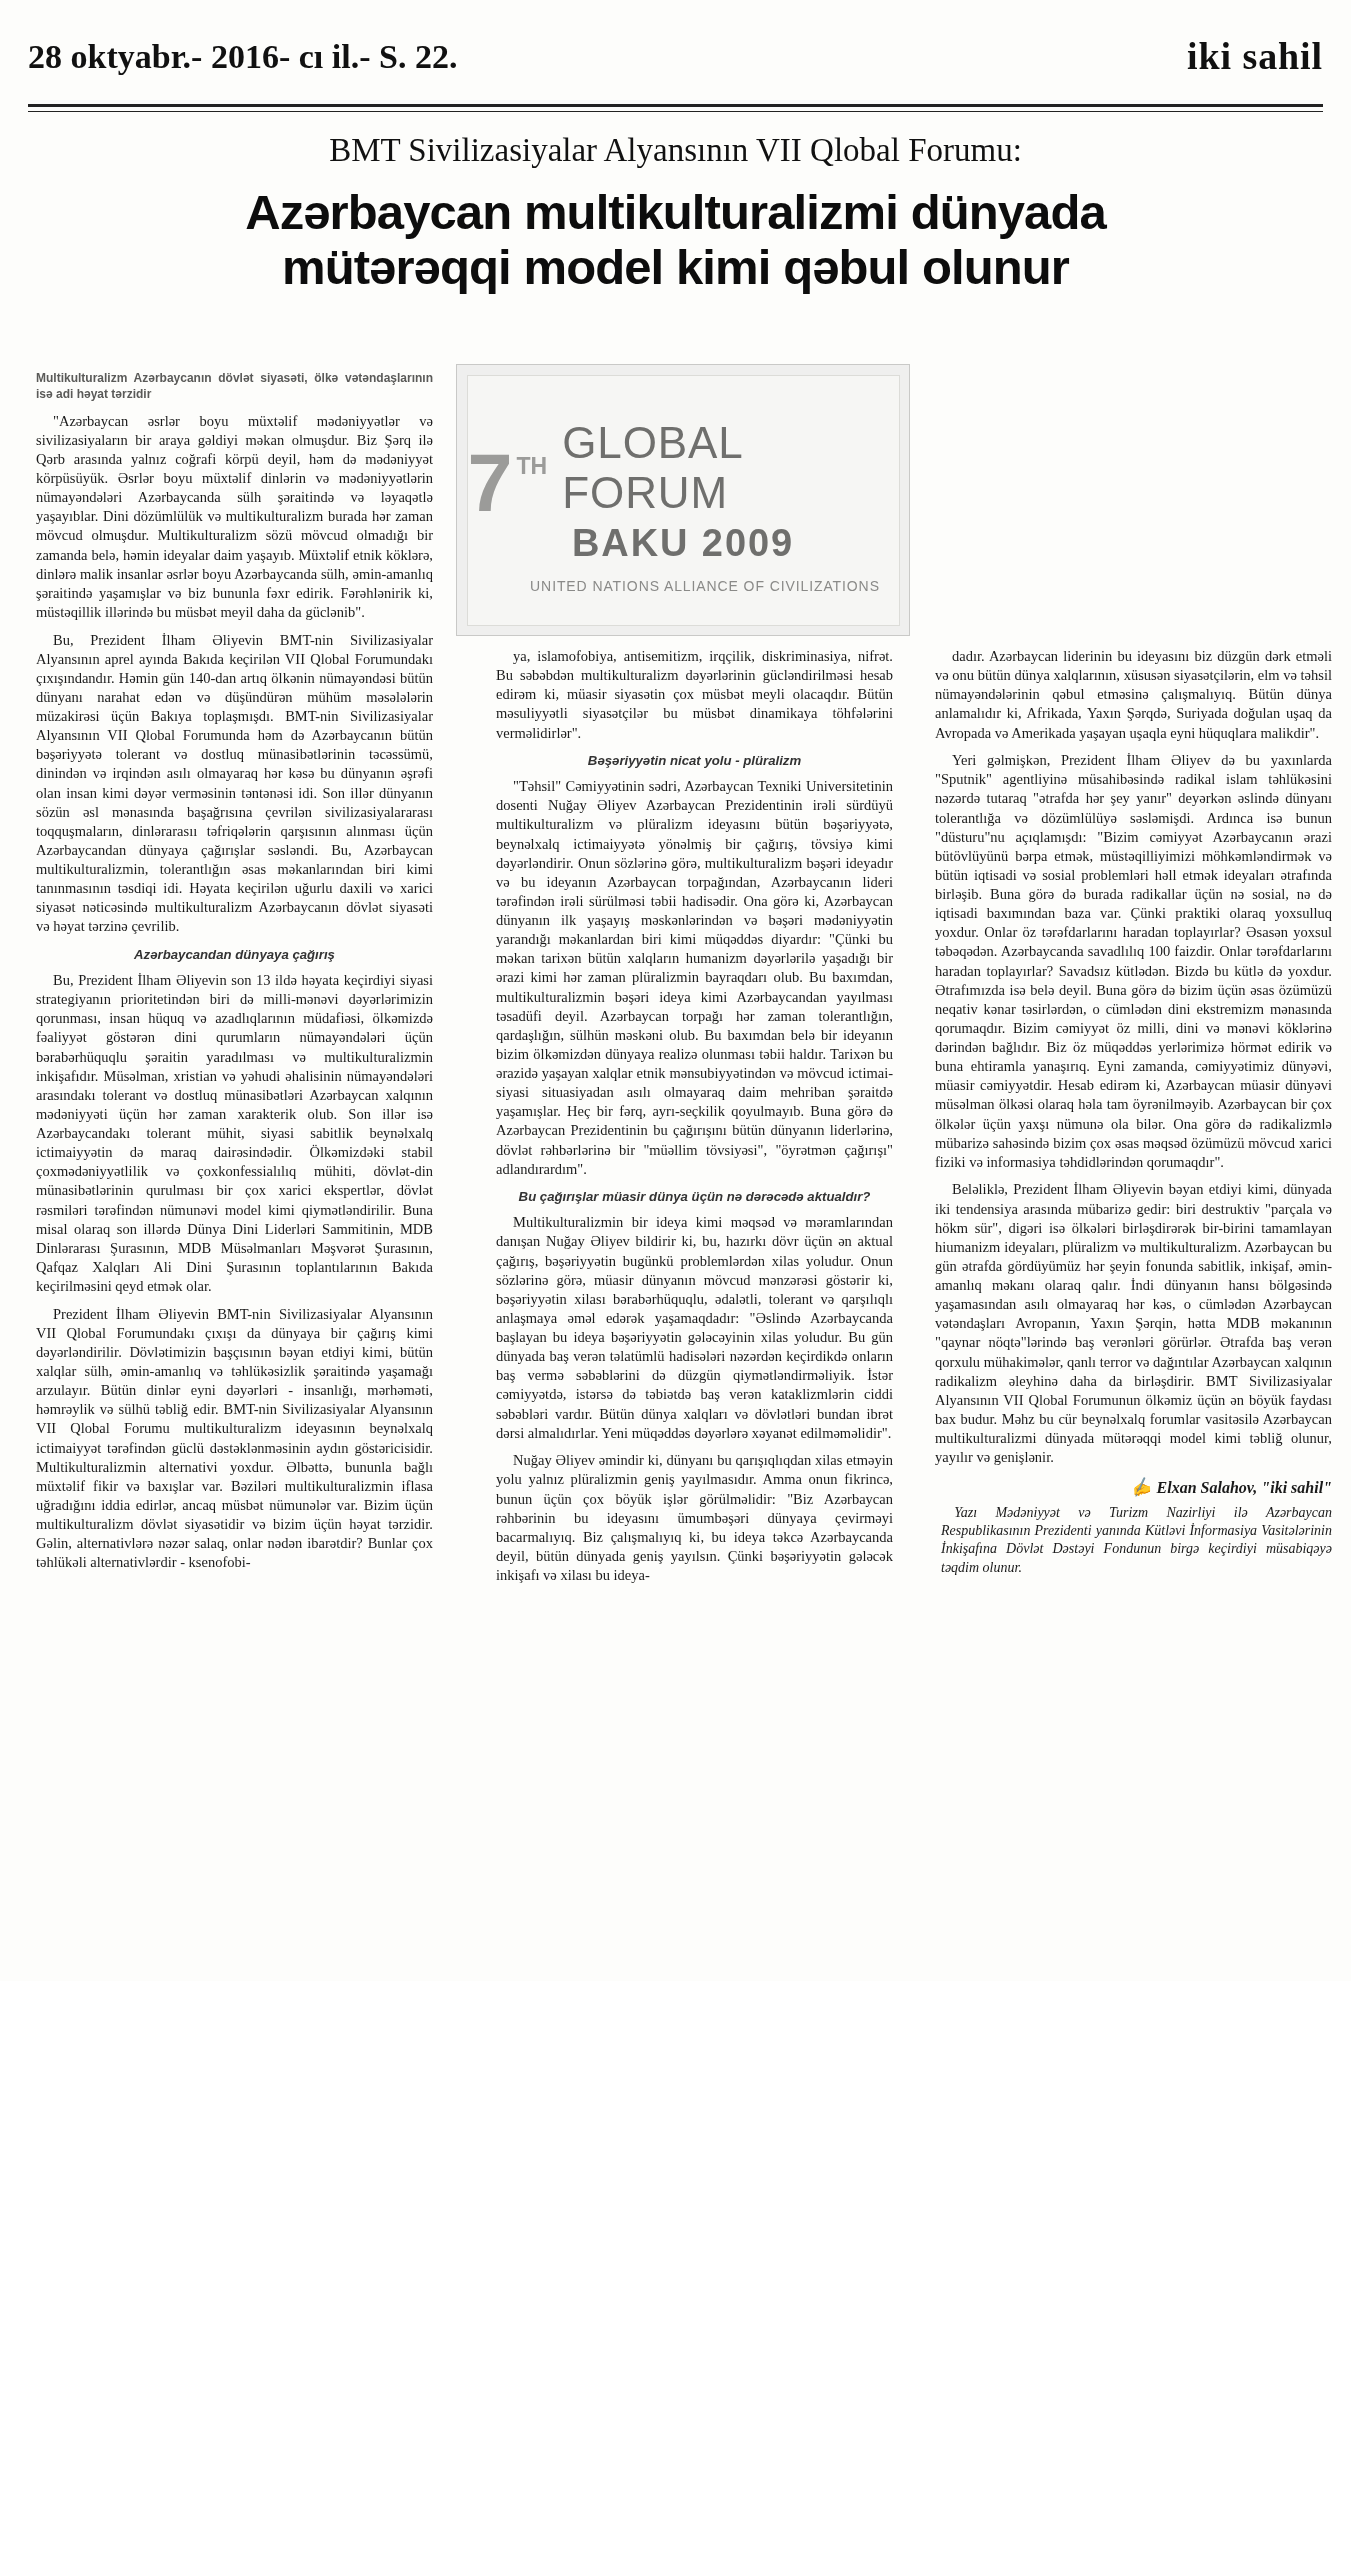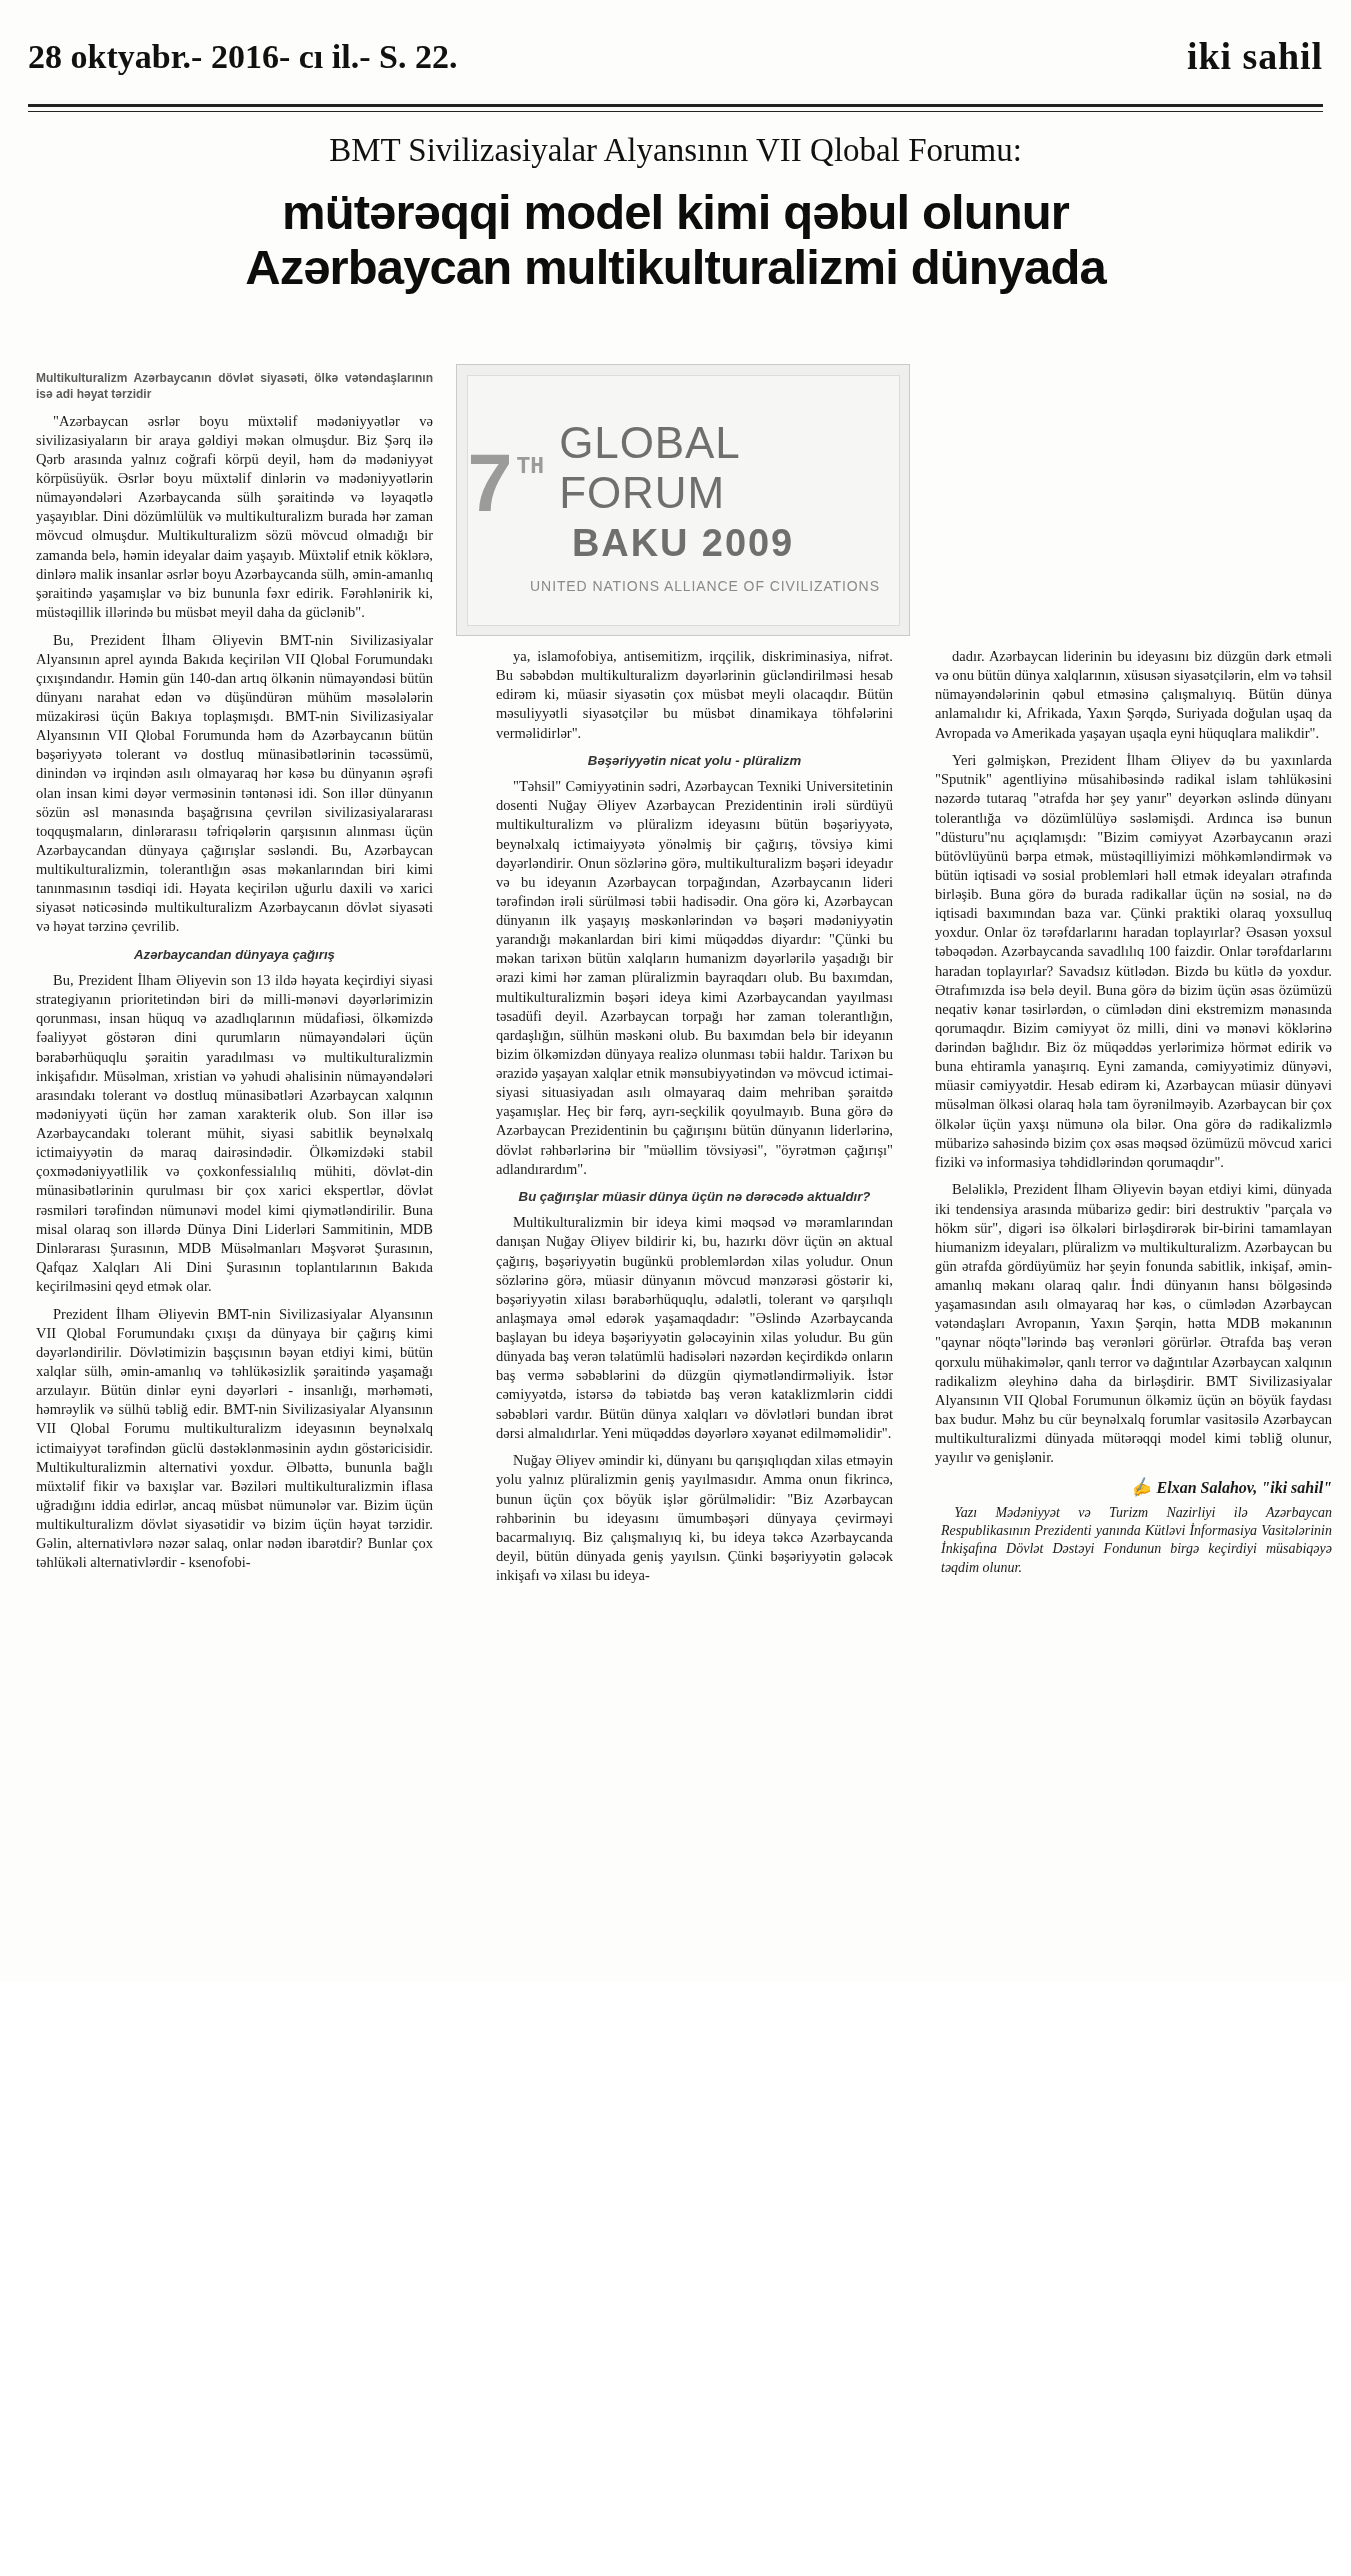--- a/index.html
+++ b/index.html
@@ -10,21 +10,21 @@
   .paper-name{position:absolute;right:0;top:-3.8px;font-family:"Liberation Serif",serif;font-weight:bold;font-size:38px;color:#111;letter-spacing:0.9px;}
   .rule{position:absolute;left:28px;right:28px;background:#222;}
   .rule1{top:104px;height:2.8px;}
   .rule2{top:111px;height:0.9px;}
   .kicker{position:absolute;top:132px;left:0;width:100%;text-align:center;font-family:"Liberation Serif",serif;font-size:33px;color:#111;}
   .headline{position:absolute;top:185px;left:38px;right:38px;text-align:center;font-family:"Liberation Sans",sans-serif;font-weight:bold;font-size:49px;line-height:1.12;color:#0d0d0d;letter-spacing:-0.9px;}
   .photo{position:absolute;left:456px;top:364px;width:452px;height:270px;background:#efefee;border:0.9px solid #c9c9c7;}
   .photo-inner{position:absolute;inset:9.5px;background:#f6f6f4;border:0.9px solid #dcdcd8;display:flex;flex-direction:column;align-items:center;justify-content:center;}
   .gf-row{display:flex;align-items:flex-end;gap:9.5px;}
   .gf-seven{font-family:"Liberation Sans",sans-serif;font-weight:bold;font-size:81px;color:#9b9b99;line-height:0.85;}
-  .gf-th{font-family:Liberation Mono, monospace;font-weight:bold;font-size:23px;color:#9b9b99;vertical-align:super;position:relative;top:-38px;left:-5.7px;}
+  .gf-th{font-family:Liberation Sans, sans-serif;font-weight:bold;font-size:23px;color:#9b9b99;vertical-align:super;position:relative;top:-38px;left:-5.7px;}
   .gf-title{font-family:"Liberation Sans",sans-serif;font-weight:normal;font-size:44px;color:#6f6f6d;letter-spacing:0.9px;margin-top:12px;}
   .gf-baku{font-family:"Liberation Sans",sans-serif;font-weight:bold;font-size:38px;color:#6f6f6d;letter-spacing:1.9px;margin-top:3.8px;}
   .gf-sub{font-family:"Liberation Sans",sans-serif;font-size:14px;color:#8a8a88;letter-spacing:0.9px;margin-top:13.2px;margin-left:44px;}
 
   .cols{position:absolute;top:371px;left:36px;right:36px;bottom:26.5px;}
   .col{position:absolute;top:0;bottom:0;font-size:14.5px;line-height:1.32;text-align:justify;}
   .col p{margin:0 0 0 0;text-indent:17px;}
   .col1{left:0;width:397px;}
   .col2{left:460px;width:397px;}
   .col3{left:899px;width:397px;}
@@ -44,22 +44,22 @@
     <div class="date-line">28 oktyabr.- 2016- cı il.- S. 22.</div>
     <div class="paper-name">iki sahil</div>
   </div>
 
   <div class="rule rule1"></div>
   <div class="rule rule2"></div>
 
   <div class="kicker">BMT Sivilizasiyalar Alyansının VII Qlobal Forumu:</div>
 
   <div class="headline">
+    <div>Azərbaycan multikulturalizmi dünyada</div>
     <div>mütərəqqi model kimi qəbul olunur</div>
-    <div>Azərbaycan multikulturalizmi dünyada</div>
   </div>
 
   <div class="photo">
     <div class="photo-inner">
       <div class="gf-row">
         <span class="gf-seven">7</span>
         <span class="gf-th">TH</span>
         <span class="gf-title">GLOBAL FORUM</span>
       </div>
       <div class="gf-baku">BAKU 2009</div>

